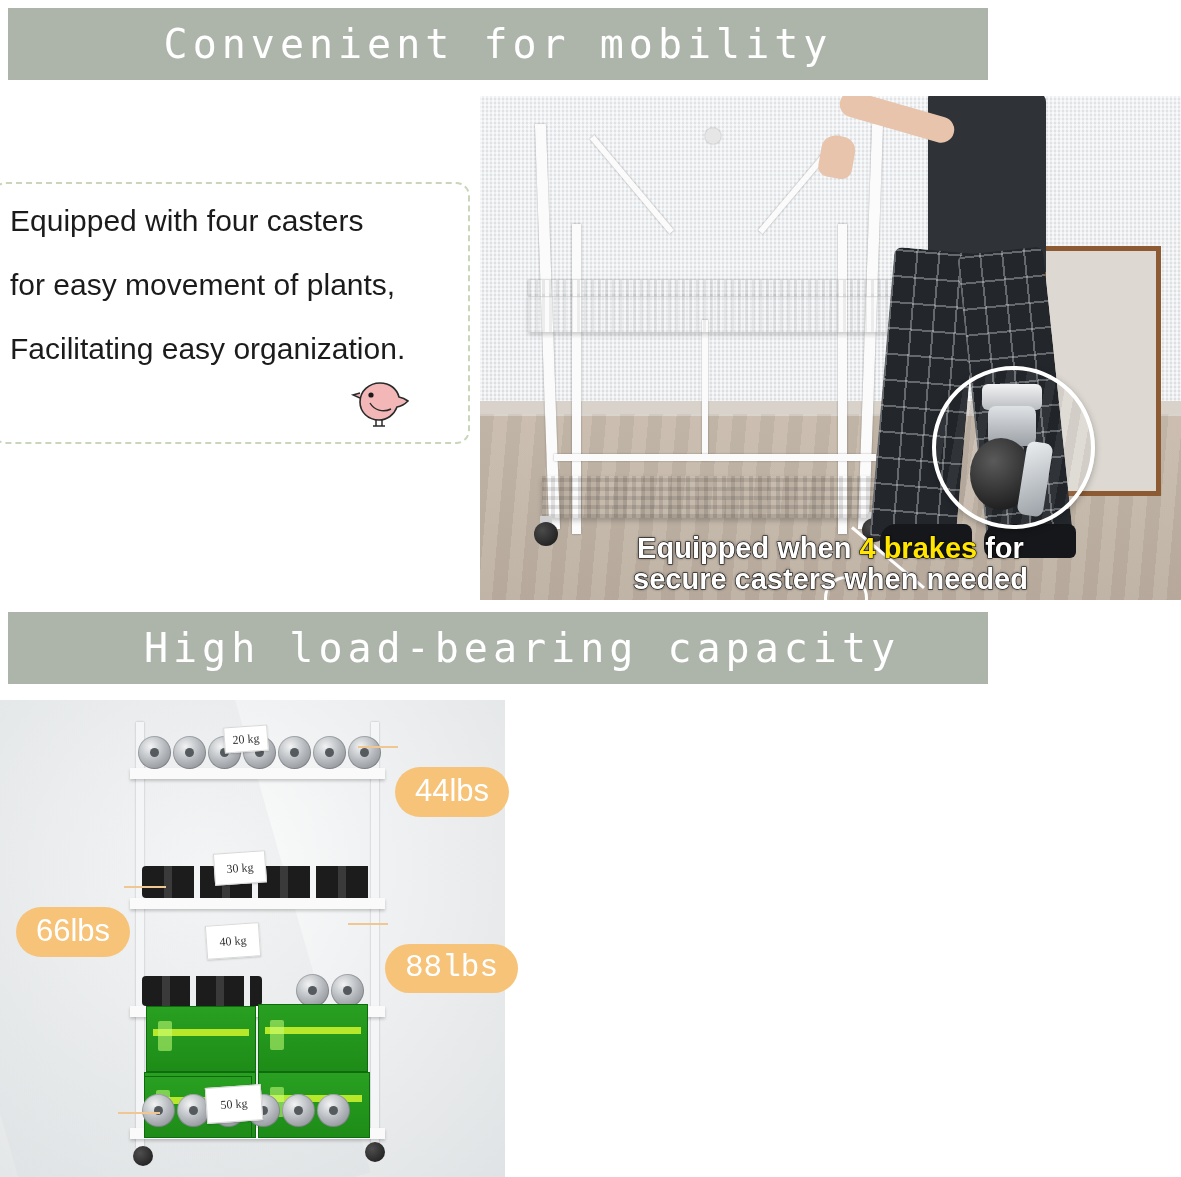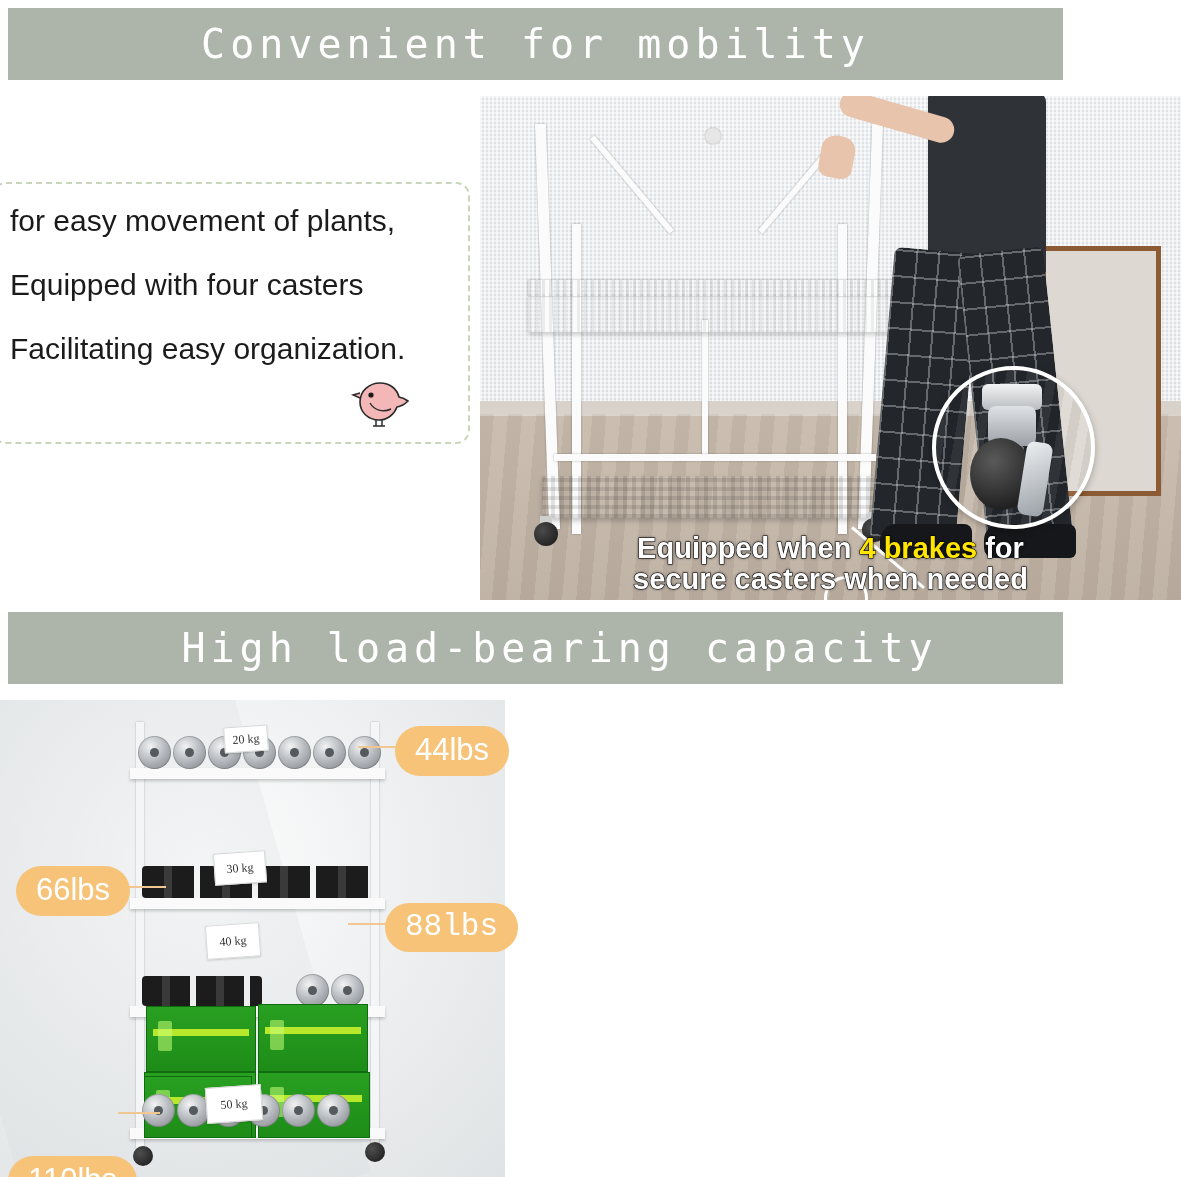--- a/index.html
+++ b/index.html
@@ -6,21 +6,21 @@
   body {
     width:1181px; height:1177px;
     background:#ffffff;
     font-family:"Liberation Sans", sans-serif;
     overflow:hidden;
     position:relative;
   }
 
   
   .banner {
-    position:absolute; left:8px; width:1055px; height:72px;
+    position:absolute; left:8px; width:980px; height:72px;
     background:#adb5ab;
     display:flex; align-items:center; justify-content:center;
   }
   .banner-text {
     color:#ffffff;
     font-family:"DejaVu Sans Mono", monospace;
     font-size:40px;
     font-weight:400;
     letter-spacing:5px;
     white-space:nowrap;
@@ -192,21 +192,21 @@
   .rk-caster { position:absolute; width:22px; height:24px; }
   .rk-caster .w { position:absolute; bottom:0; left:1px; width:20px; height:20px; border-radius:50%;
     background:radial-gradient(circle at 35% 35%,#4e4e4e,#171717); }
   #rkc-l { left:4px; top:424px; }
   #rkc-r { left:236px; top:420px; }
 
   .lbs-badge {
     position:absolute; background:#f6c379; border-radius:26px;
     color:#ffffff; font-size:31px; font-weight:500;
     padding:6px 20px 8px; white-space:nowrap;
-    display:flex; align-items:center; justify-content:center;
+    display:flex; align-items:center; justify-content:center;margin-top:41px;
   }
   .lead { position:absolute; height:2px; background:#f0c793; }
   #badge-44  { left:395px; top:726px; }
   #lead-44   { left:358px; top:746px; width:40px; }
   #badge-66  { left:16px;  top:866px; }
   #lead-66   { left:124px; top:886px; width:42px; }
   #badge-88  { left:385px; top:903px;font-family:Liberation Mono, monospace; }
   #lead-88   { left:348px; top:923px; width:40px; }
   #badge-110 { left:8px;   top:1156px;text-align:right; }
   #lead-110  { left:118px; top:1112px; width:42px; }
@@ -214,22 +214,22 @@
 </head>
 <body>
 
 <div class="banner" id="banner-1">
   <span class="banner-text">Convenient for mobility</span>
 </div>
 
 <div id="feature-block">
 
   <div class="callout-box">
+    <div class="callout-line">Equipped with four casters</div>
     <div class="callout-line">for easy movement of plants,</div>
-    <div class="callout-line">Equipped with four casters</div>
     <div class="callout-line">Facilitating easy organization.</div>
     <svg class="bird-icon" viewBox="0 0 60 52">
       <path d="M10 26c0-11 9-19 20-19 10 0 17 6 19 14 5 1 9 4 9 4s-5 5-11 6c-3 8-10 13-18 13-11 0-19-8-19-18z" fill="#f3b7b7" stroke="#2a2a2a" stroke-width="1.6"></path>
       <path d="M20 27c4 7 13 10 21 6" fill="none" stroke="#2a2a2a" stroke-width="1.4"></path>
       <circle cx="21" cy="19" r="2.6" fill="#1a1a1a"></circle>
       <path d="M10 22 L3 19 L10 17" fill="#f3b7b7" stroke="#2a2a2a" stroke-width="1.4"></path>
       <path d="M26 44v6M32 44v6M23 50h6M29 50h6" stroke="#2a2a2a" stroke-width="1.5" fill="none"></path>
     </svg>
   </div>
 

